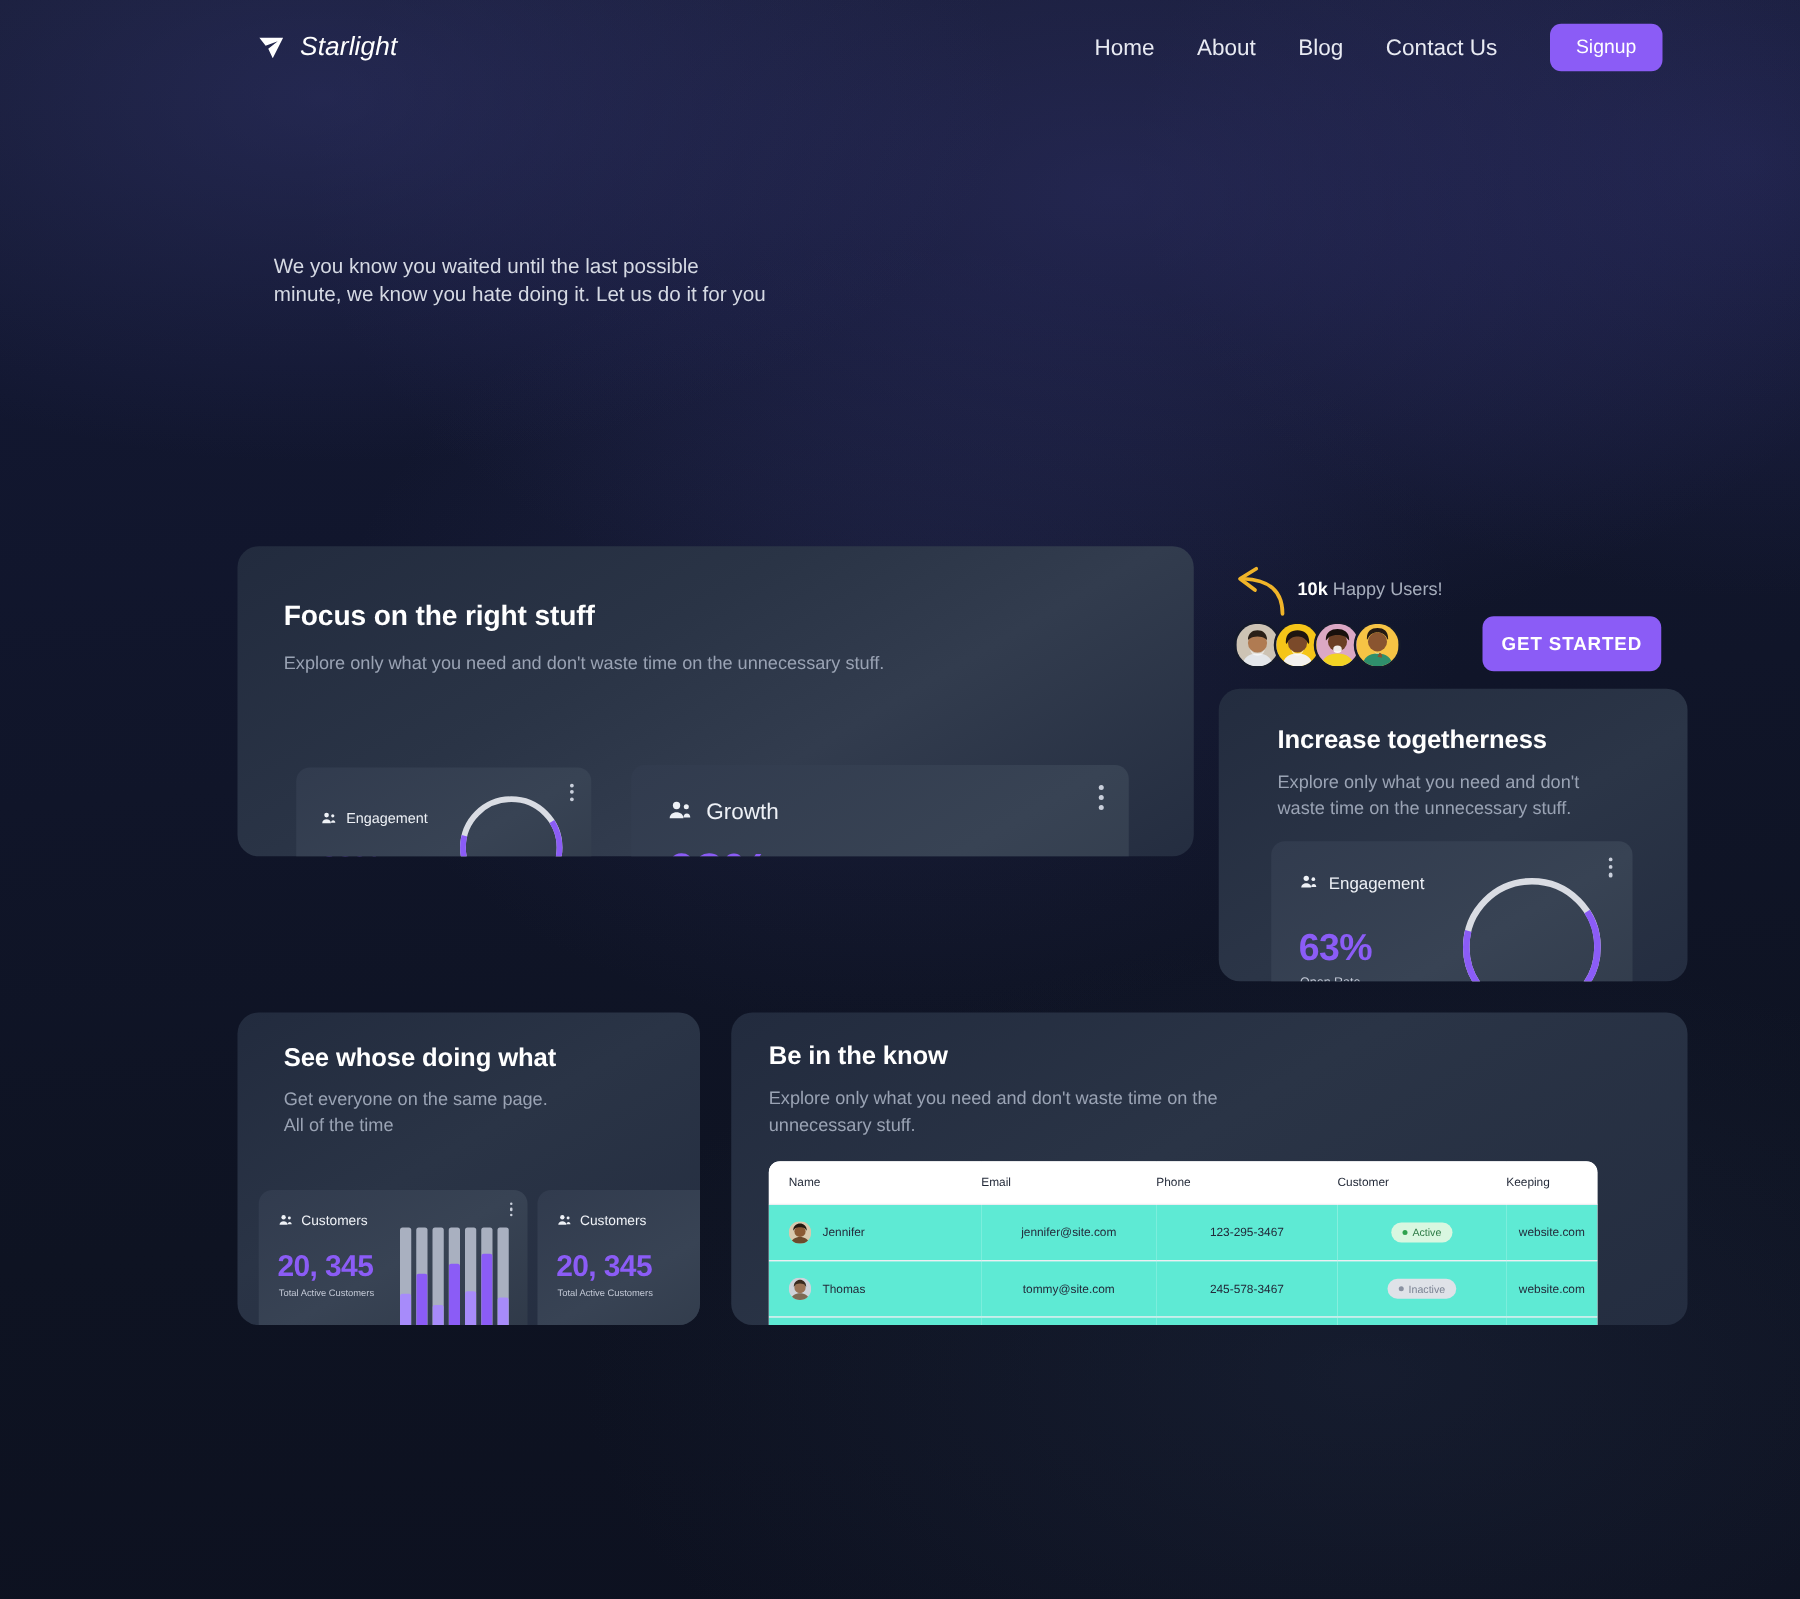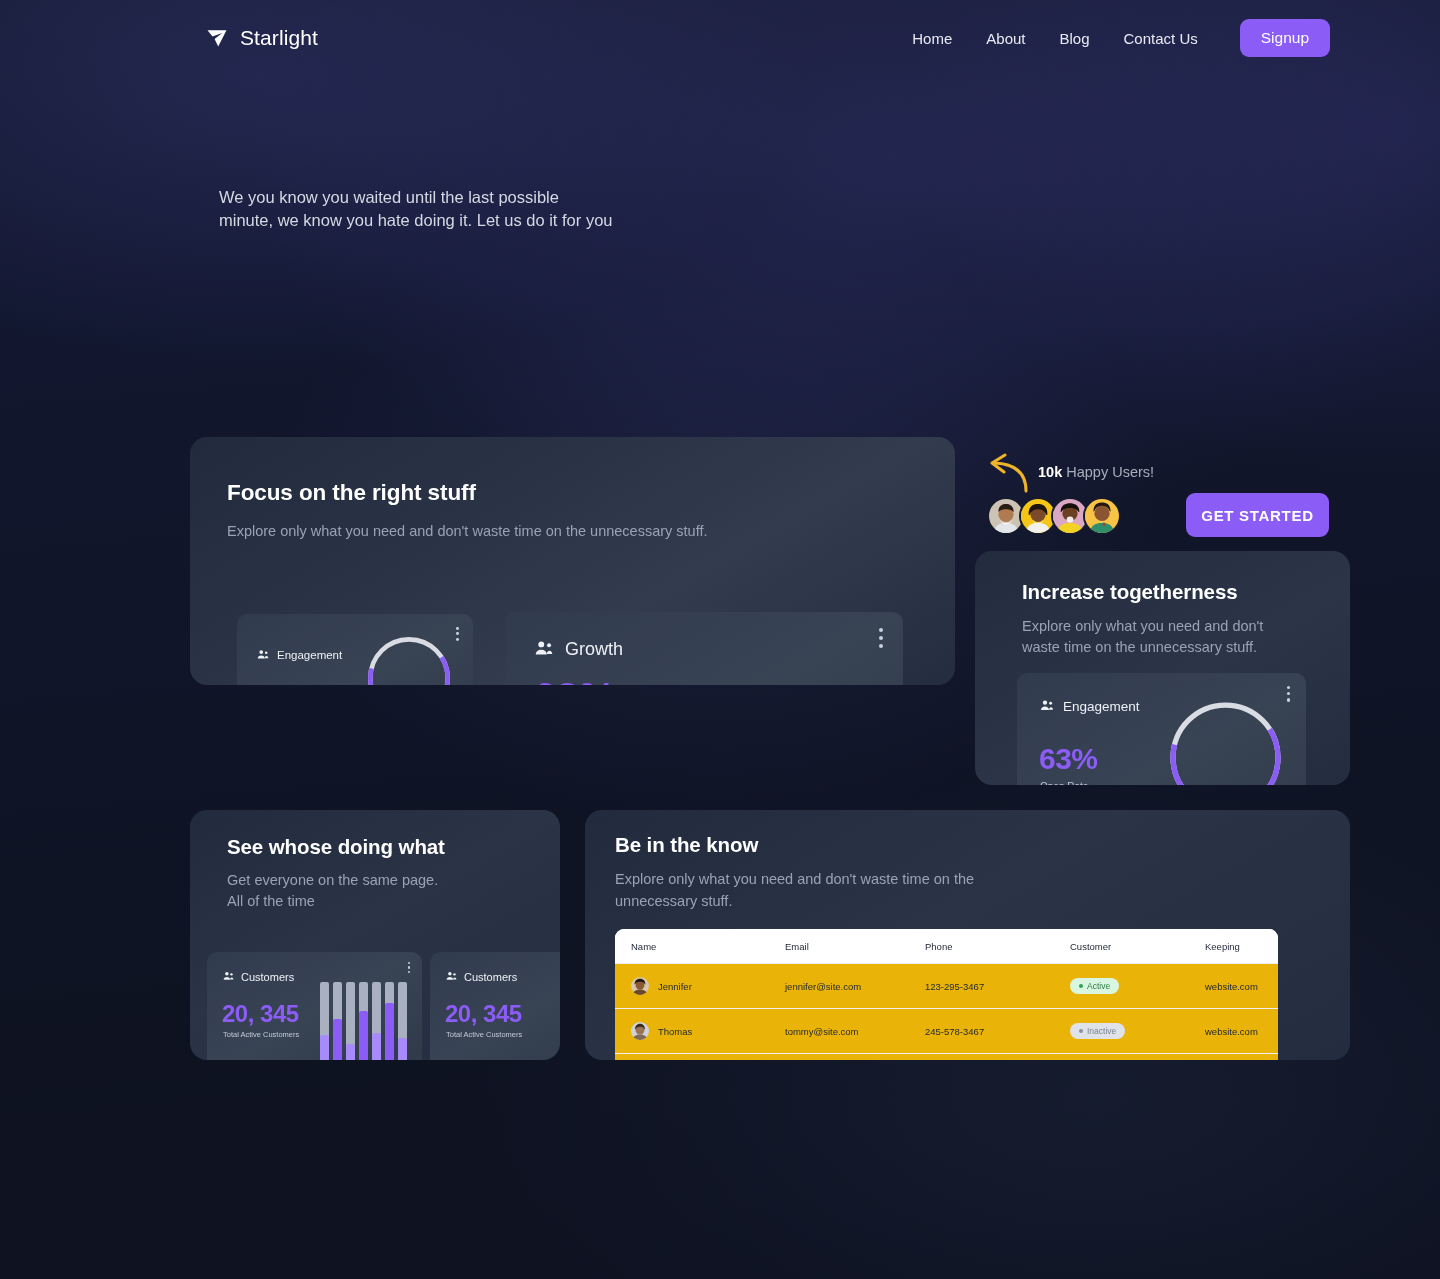--- a/index.html
+++ b/index.html
@@ -34,29 +34,30 @@
     display: flex;
     align-items: center;
     padding: 0 110px 0 205px;
   }
   .brand { display: flex; align-items: center; gap: 11px; }
   .brand-mark { width: 24px; height: 24px; display: block; }
   .brand-name {
     font-size: 21px;
     color: #ffffff;
     letter-spacing: 0.1px;
+    font-style: italic;
   }
   .nav {
     margin-left: auto;
     display: flex;
     align-items: center;
     gap: 34px;
   }
   .nav-link {
-    font-size: 15px;
+    font-size: 18px;
     color: #e8eaf2;
     text-decoration: none;
     white-space: nowrap;
   }
   .signup-btn {
     margin-left: 8px;
     background: #8b5cf6;
     color: #ffffff;
     border: none;
     border-radius: 9px;
@@ -87,21 +88,21 @@
     background: linear-gradient(100deg, #a6aab5 0%, #d6d9df 24%, #ffffff 55%);
     -webkit-background-clip: text;
     background-clip: text;
     color: transparent;
   }
   .hl-white { color: #ffffff; }
   .hl-accent { color: #8b5cf6; }
   .hl-dot { color: #5b4d8f; }
 
   .hero-sub {
-    margin-top: 10px;
+    margin-top: 26px;
     font-size: 16.5px;
     line-height: 23px;
     color: #d5d9e3;
   }
 
   
   .card {
     position: absolute;
     border-radius: 17px;
     overflow: hidden;
@@ -279,22 +280,23 @@
     font-size: 9.5px;
     font-weight: normal;
     color: #1f2635;
     padding: 12px 0 11px 0;
     background: #ffffff;
   }
   td {
     font-size: 9.5px;
     color: #232a3a;
     padding: 13px 0;
-    background: #eab308;
+    background: #5eead4;
     border-top: 1px solid #eceef2;
+    text-align: center;
   }
   .col-name   { width: 170px; padding-left: 16px !important; }
   .col-email  { width: 140px; }
   .col-phone  { width: 145px; }
   .col-cust   { width: 135px; }
   .col-site   { width: auto; }
   .cell-name { display: flex; align-items: center; gap: 9px; }
   .row-avatar {
     width: 18px; height: 18px; border-radius: 50%;
     overflow: hidden; flex: 0 0 18px;

